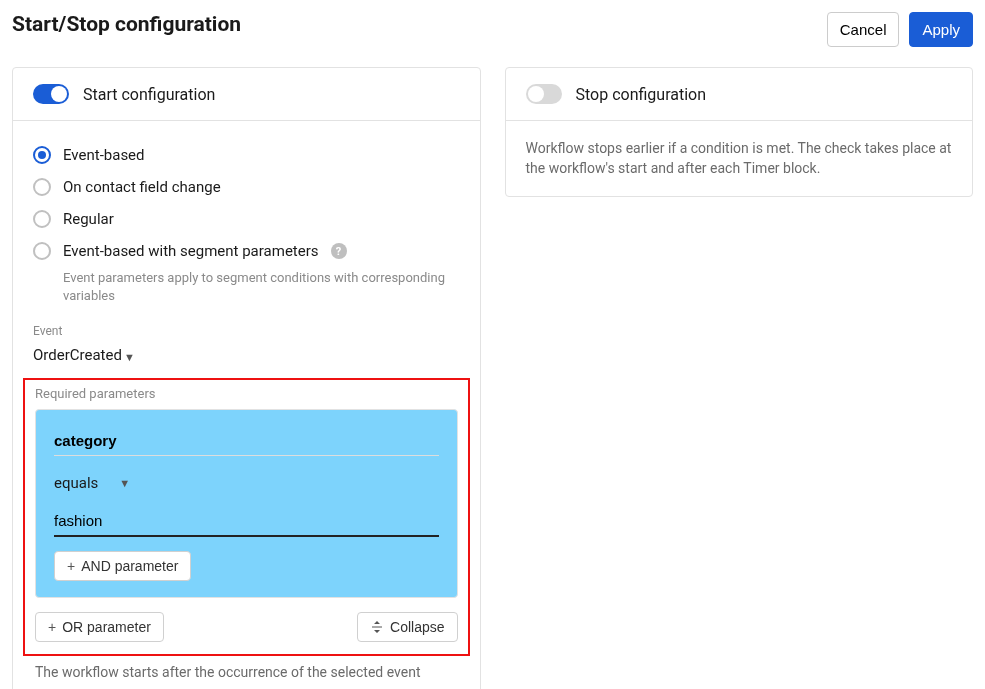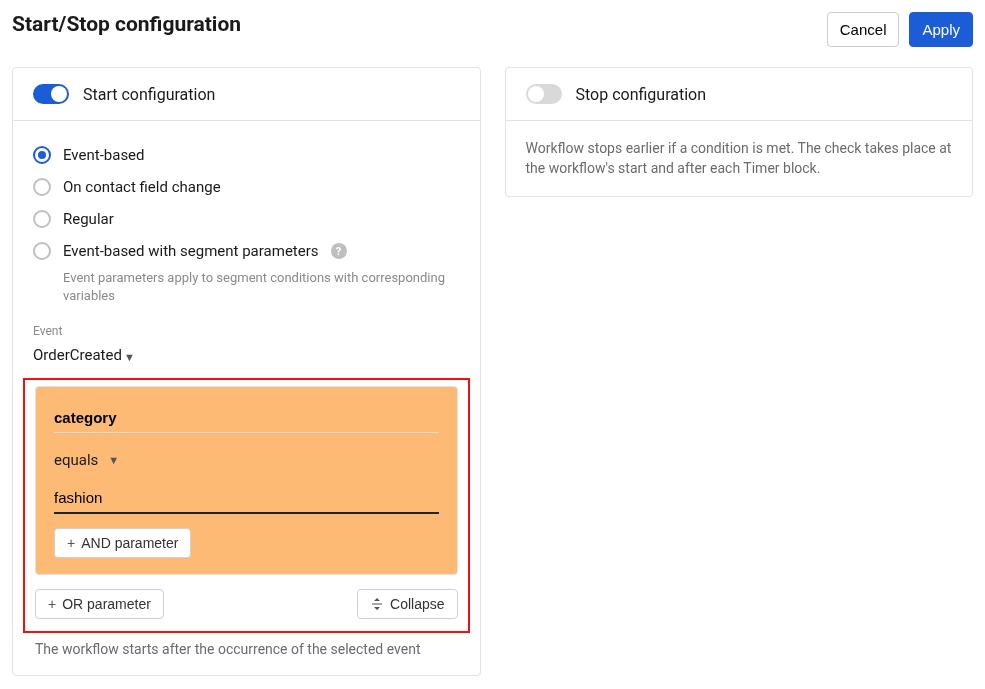--- a/index.html
+++ b/index.html
@@ -153,38 +153,38 @@
   }
   .section-label {
     color: #8a8a8a;
     font-size: 13px;
     margin-bottom: 8px;
   }
   .param-card {
     border: 1px solid #e2e2e2;
     border-radius: 4px;
     padding: 16px 18px;
-    background: #fdba74;
+    background: #7dd3fc;
   }
   .underline-field {
     border: none;
     border-bottom: 1px solid #ddd;
     padding: 6px 0;
     font-size: 15px;
     width: 100%;
     margin-bottom: 14px;
     outline: none;
     background: transparent;
   }
   .underline-field.bold { font-weight: 700; }
   .underline-field.active { border-bottom: 2px solid #222; }
   .operator-row {
     display: flex;
     align-items: center;
-    gap: 10px;
+    gap: 21px;
     padding: 4px 0 14px 0;
     font-size: 15px;
     cursor: pointer;
   }
   .small-btn {
     display: inline-flex;
     align-items: center;
     gap: 6px;
     border: 1px solid #d0d0d0;
     background: #fff;
@@ -252,20 +252,21 @@
         <div class="hint">Event parameters apply to segment conditions with corresponding variables</div>
       </div>
 
       <div class="field-label">Event</div>
       <div class="dropdown">
         <span>OrderCreated</span>
         <span class="chevron">▼</span>
       </div>
 
       <div class="params-section">
+        <div class="section-label">Required parameters</div>
 
         <div class="param-card">
           <input class="underline-field bold" value="category" style="">
           <div class="operator-row">
             <span>equals</span>
             <span class="chevron">▼</span>
           </div>
           <input class="underline-field active" value="fashion" style="">
           <button class="small-btn">
             <span class="plus-icon">+</span>

